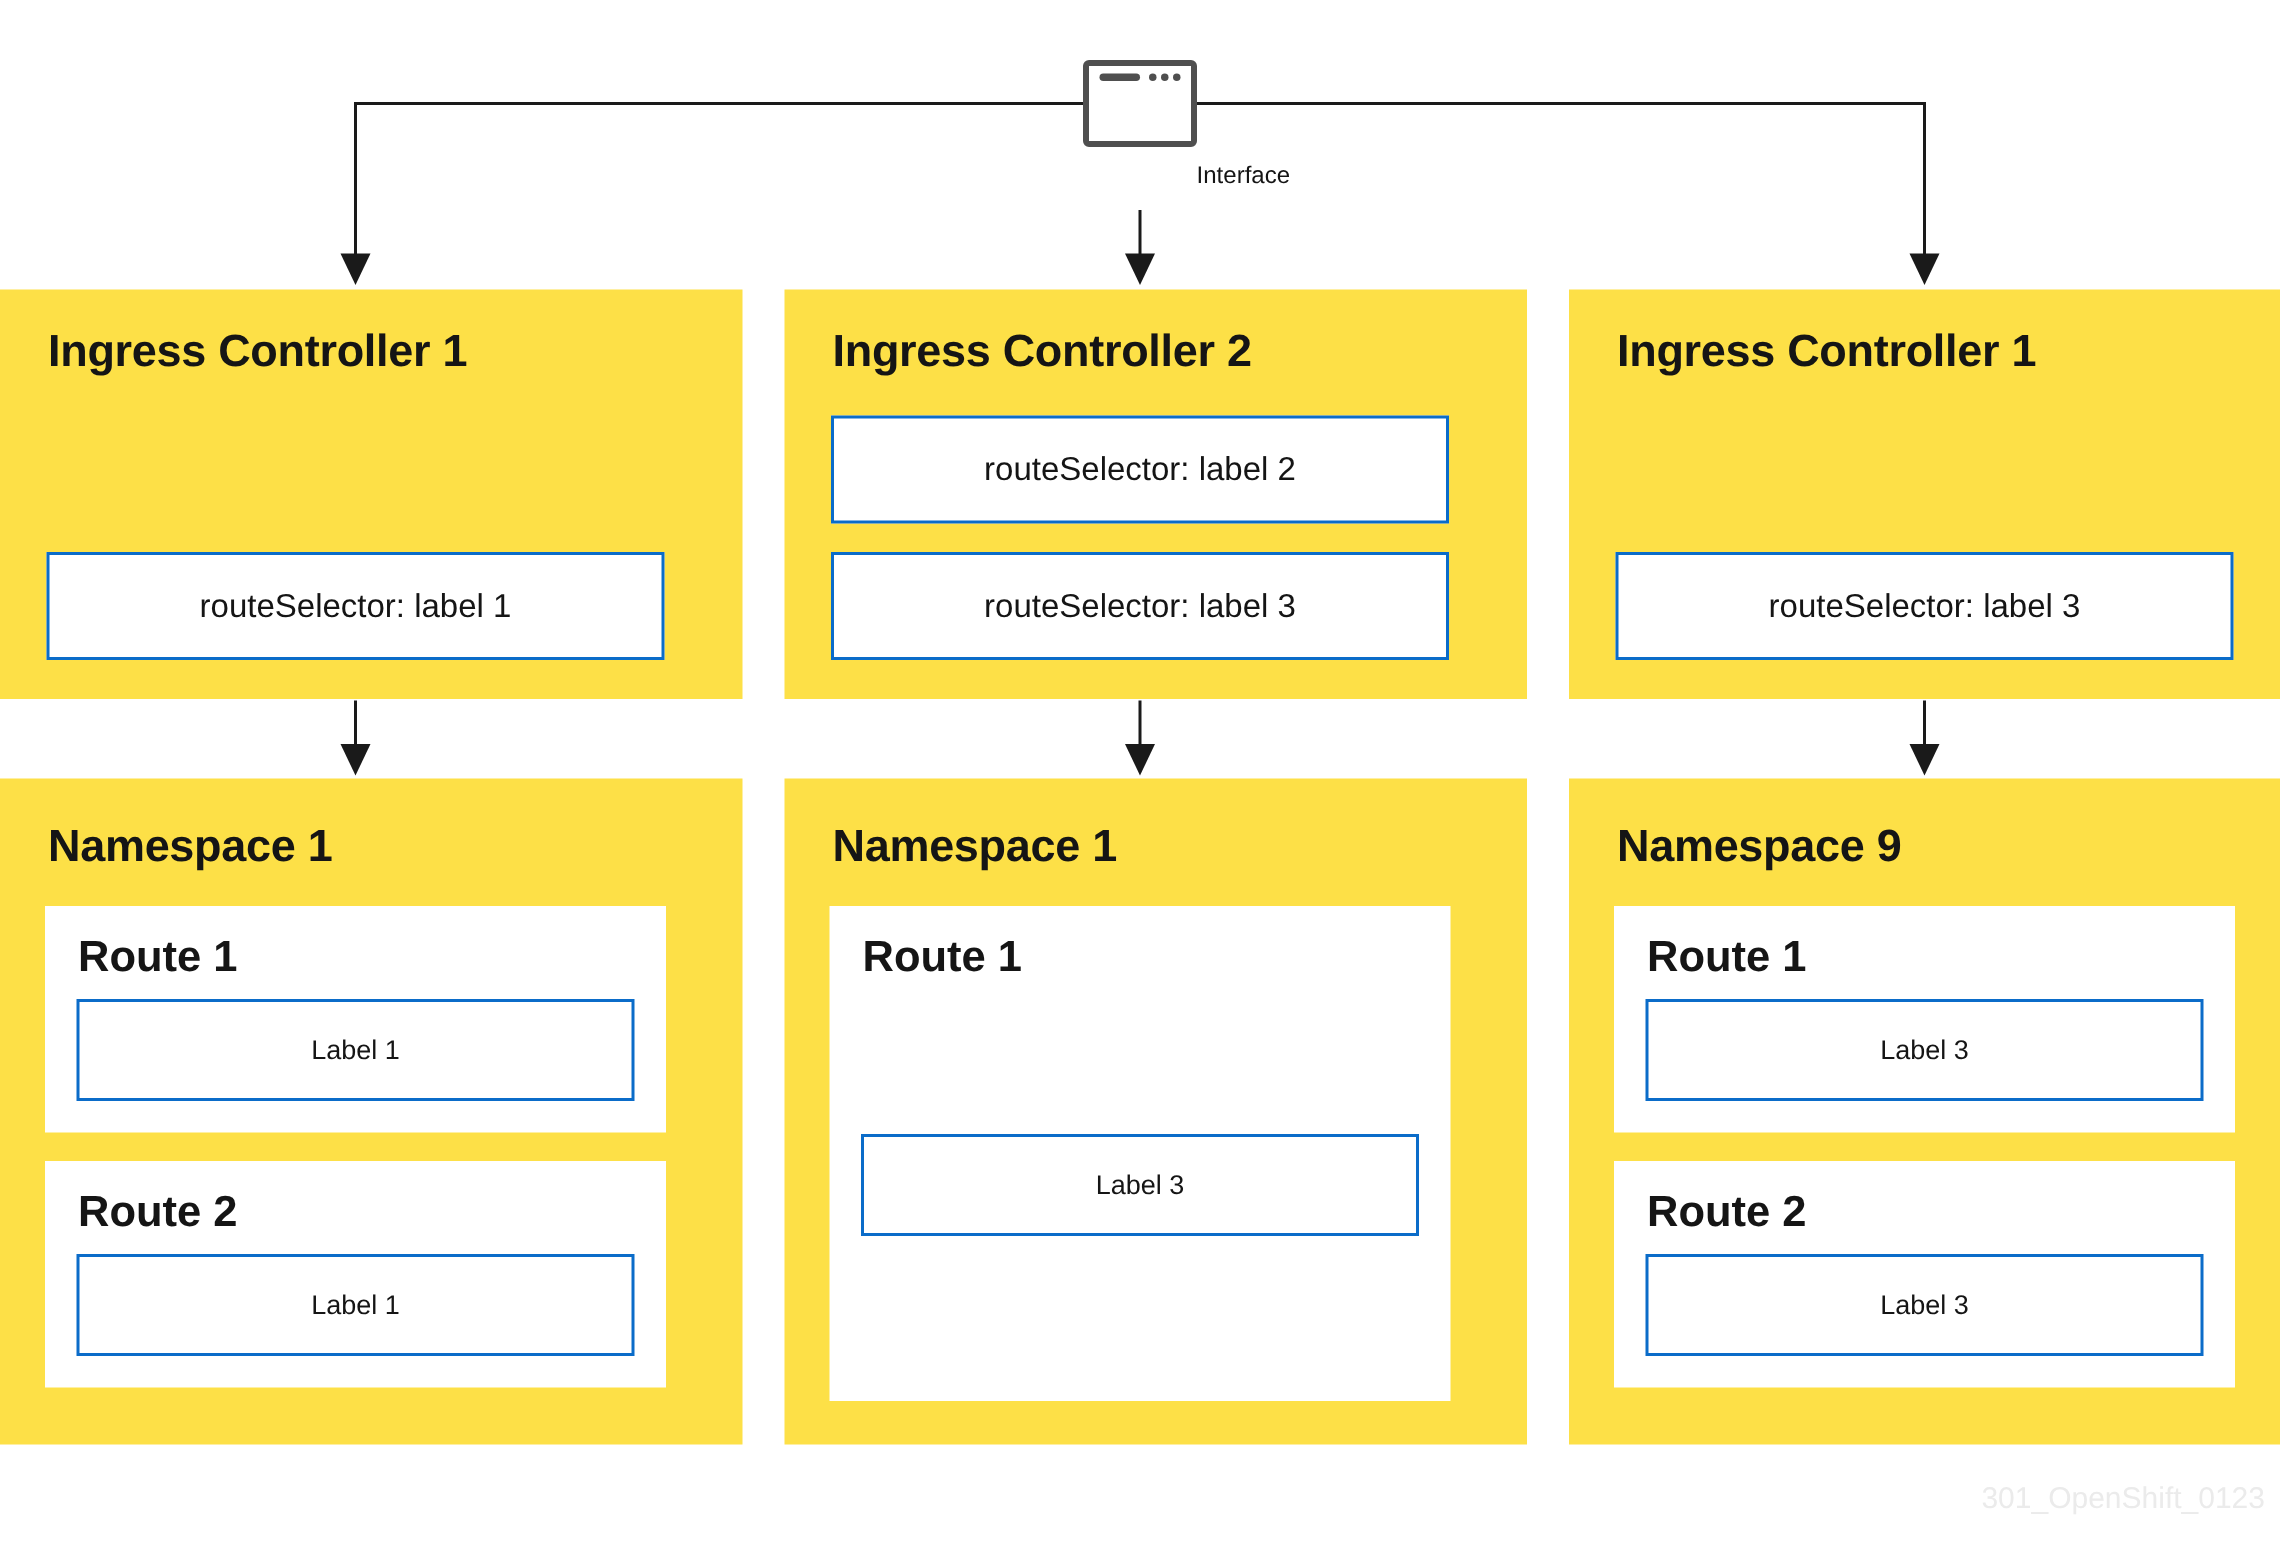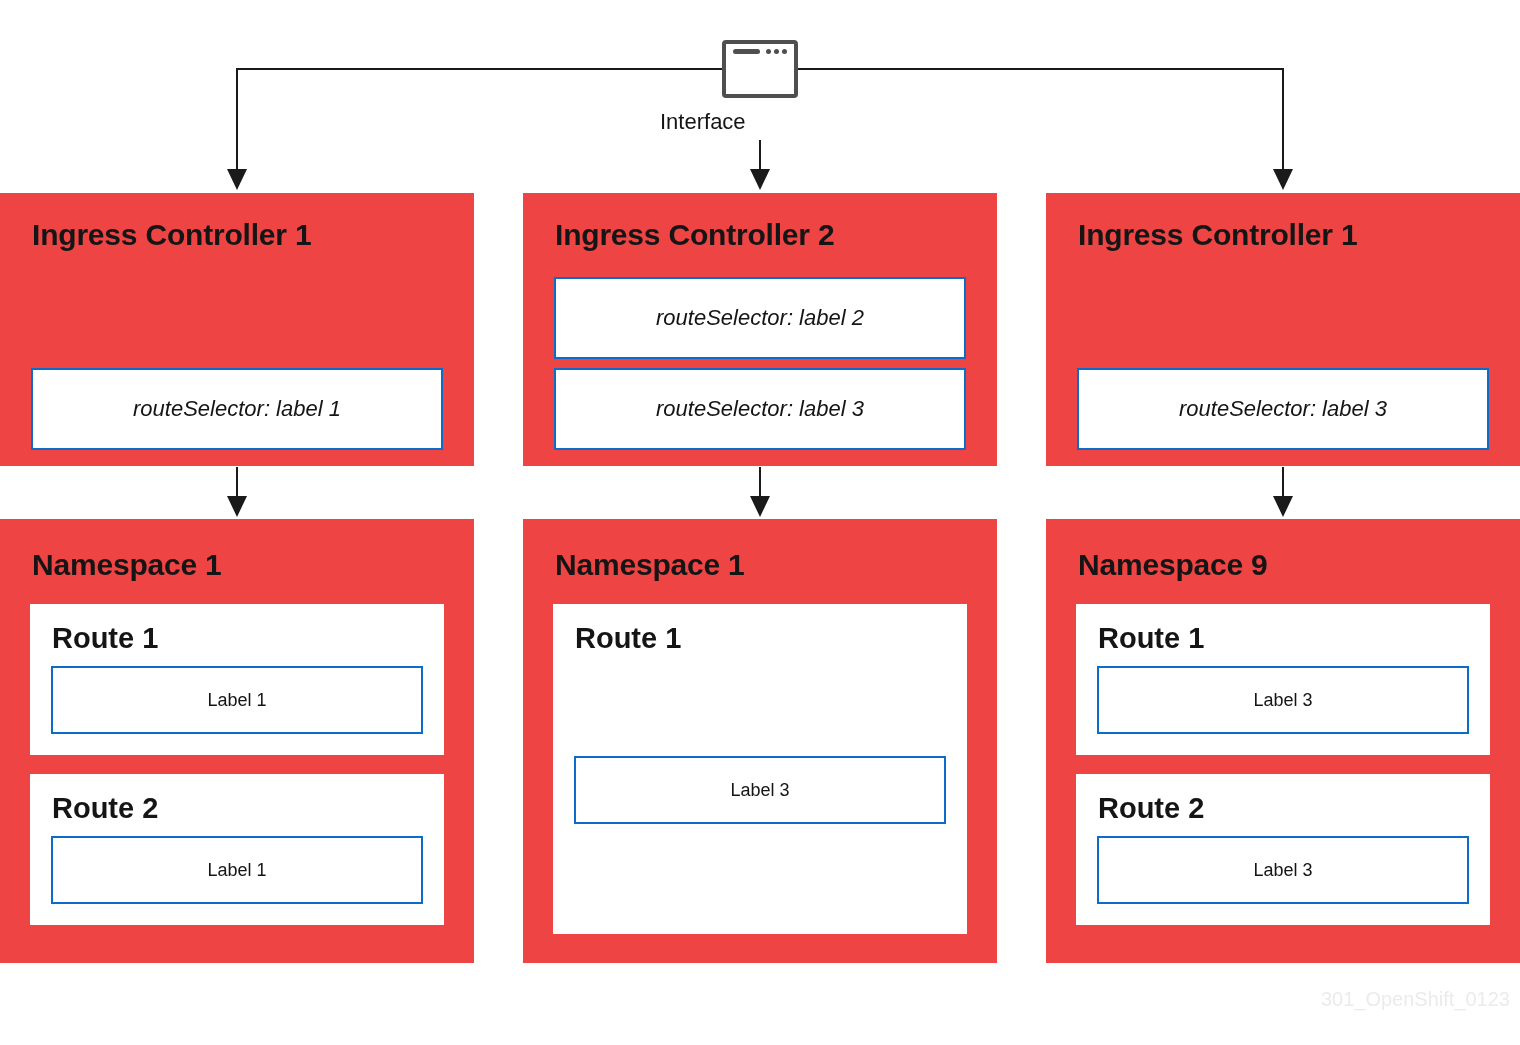--- a/index.html
+++ b/index.html
@@ -24,45 +24,45 @@
   }
   .browser-dash {
     position: absolute; left: 7px; top: 5px; width: 27px; height: 5px;
     border-radius: 3px; background: #4f4f4f;
   }
   .browser-dots { position: absolute; right: 7px; top: 5px; display: flex; gap: 3px; }
   .browser-dot { width: 5px; height: 5px; border-radius: 50%; background: #4f4f4f; }
 
   .interface-label {
     position: absolute; left: 660px; top: 109px; width: 200px;
-    text-align: left; font-size: 22px; z-index: 2;
+    text-align: right; font-size: 16px; z-index: 2;
   }
 
   
-  .panel { position: absolute; width: 474px; background: #ef4444; z-index: 2; }
+  .panel { position: absolute; width: 474px; background: #fde047; z-index: 2; padding-left: 21px; }
   .panel.controller { top: 193px; height: 273px; }
   .panel.namespace  { top: 519px; height: 444px; }
   .col-1 { left: 0; }
   .col-2 { left: 523px; }
   .col-3 { left: 1046px; }
 
   .panel-title {
     position: absolute; left: 32px;
     font-size: 30px; font-weight: bold; letter-spacing: -0.2px;
     white-space: nowrap;
   }
   .controller .panel-title { top: 25px; }
   .namespace  .panel-title { top: 29px; }
 
   
   .selector-box {
-    position: absolute; left: 31px; width: 412px; height: 82px;
+    position: absolute; left: 31px; width: 412px; height: 72px;
     background: #ffffff; border: 2px solid #0b6cc9; box-sizing: border-box;
     display: flex; align-items: center; justify-content: center;
-    font-size: 22px; white-space: nowrap; font-style: italic;
+    font-size: 22px; white-space: nowrap;
   }
   .sel-top { top: 84px; }
   .sel-bottom { top: 175px; }
 
   
   .route-card {
     position: absolute; left: 30px; width: 414px; background: #ffffff;
   }
   .card-a { top: 85px; height: 151px; }
   .card-b { top: 255px; height: 151px; }

